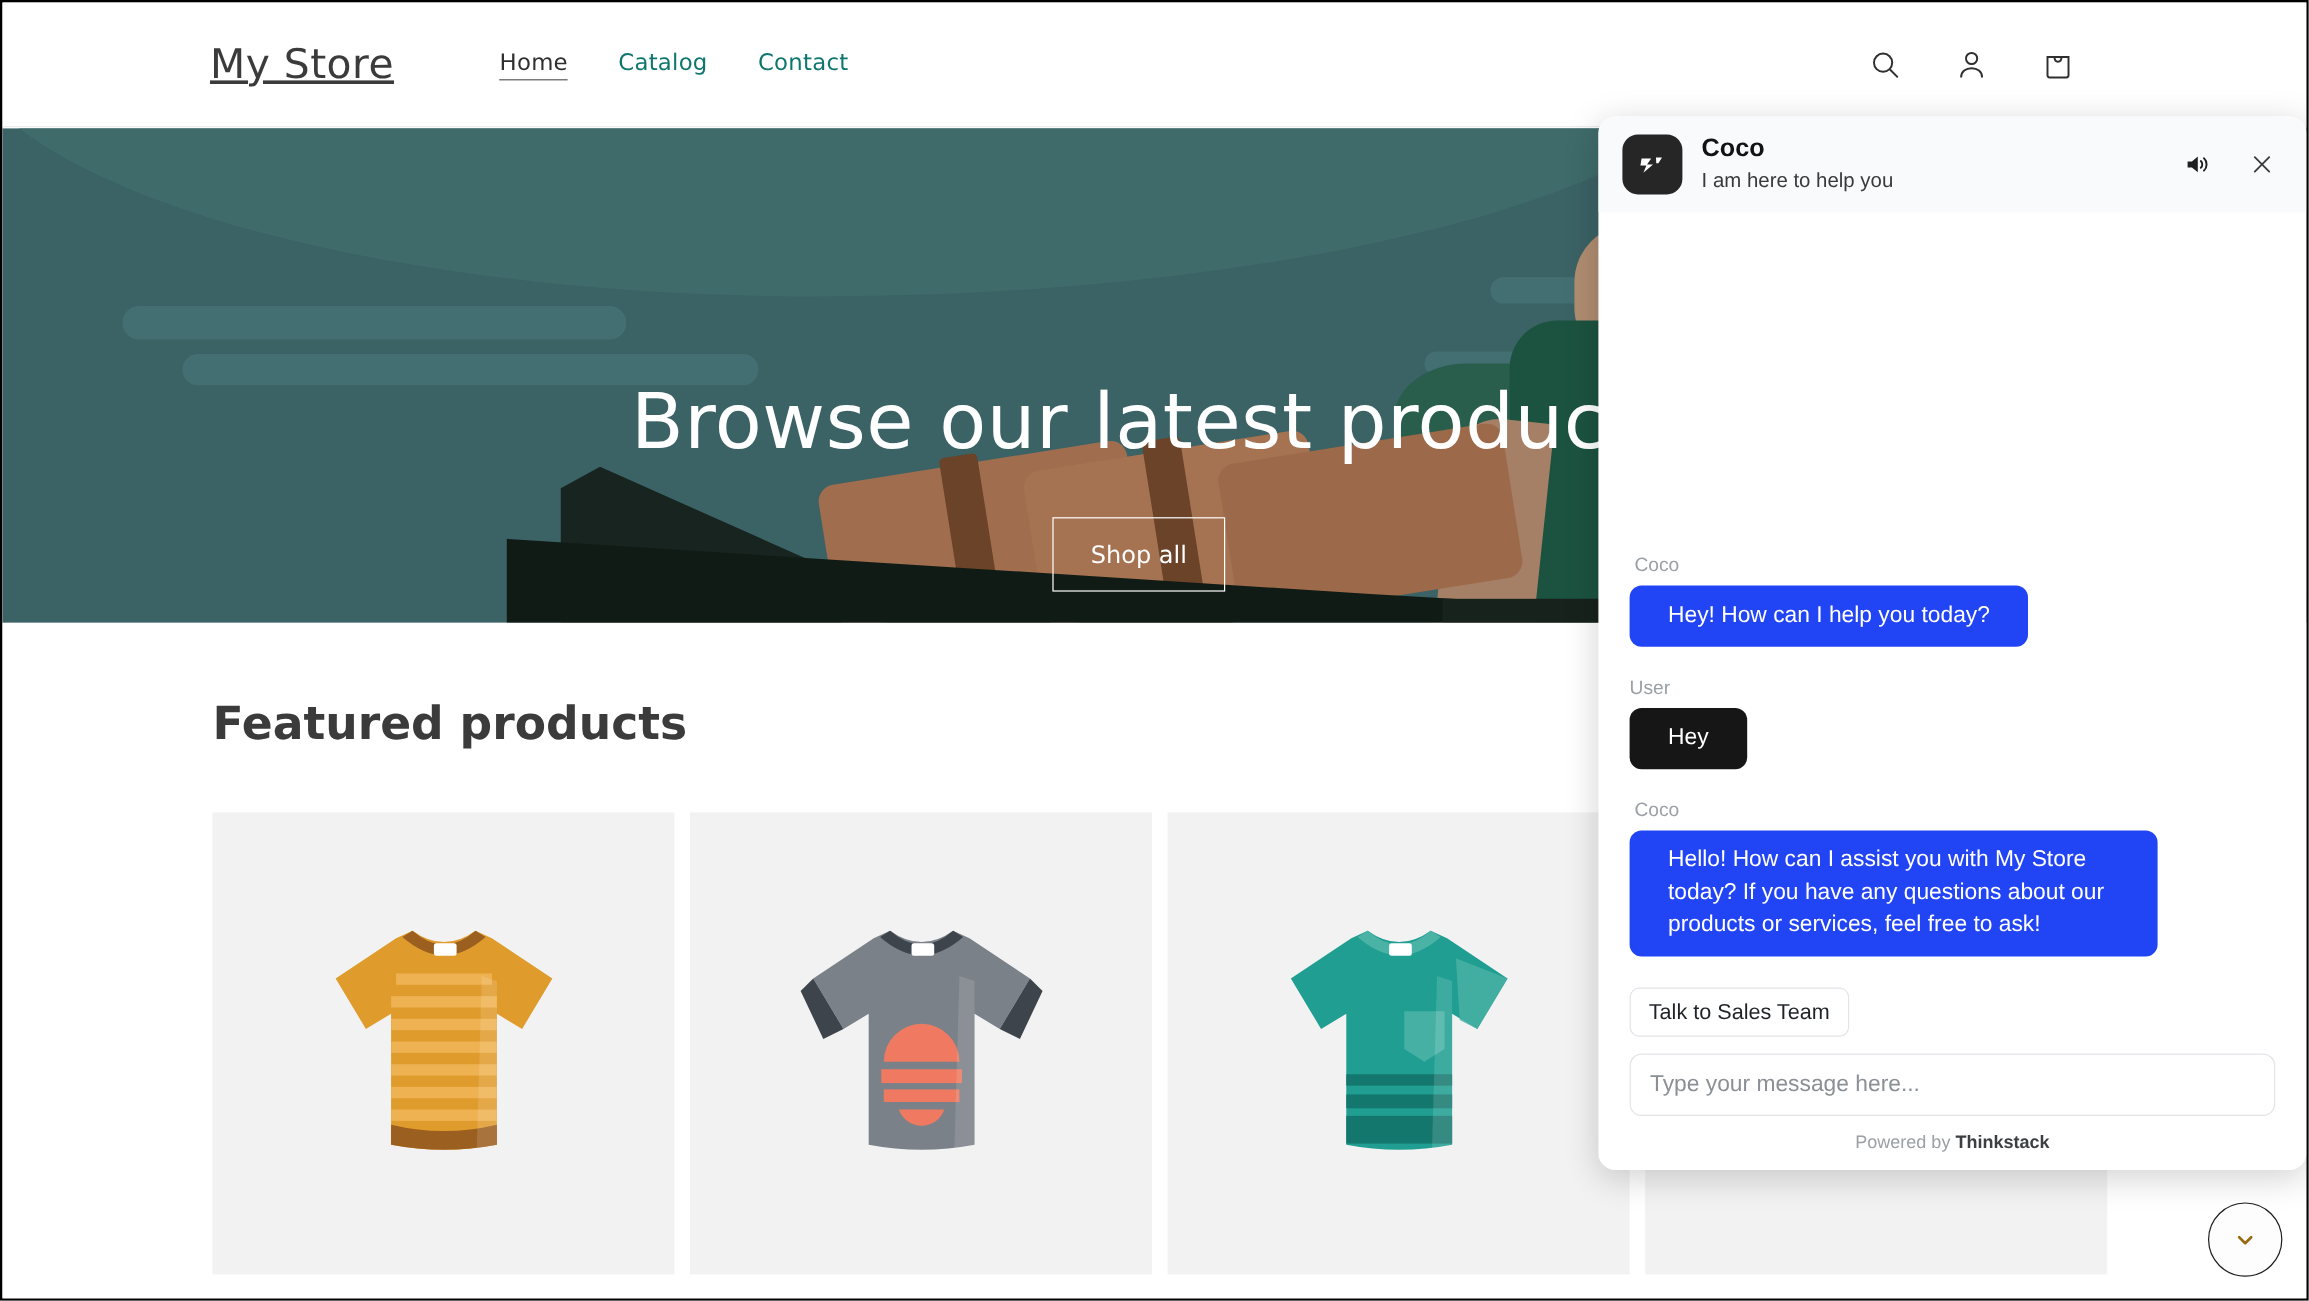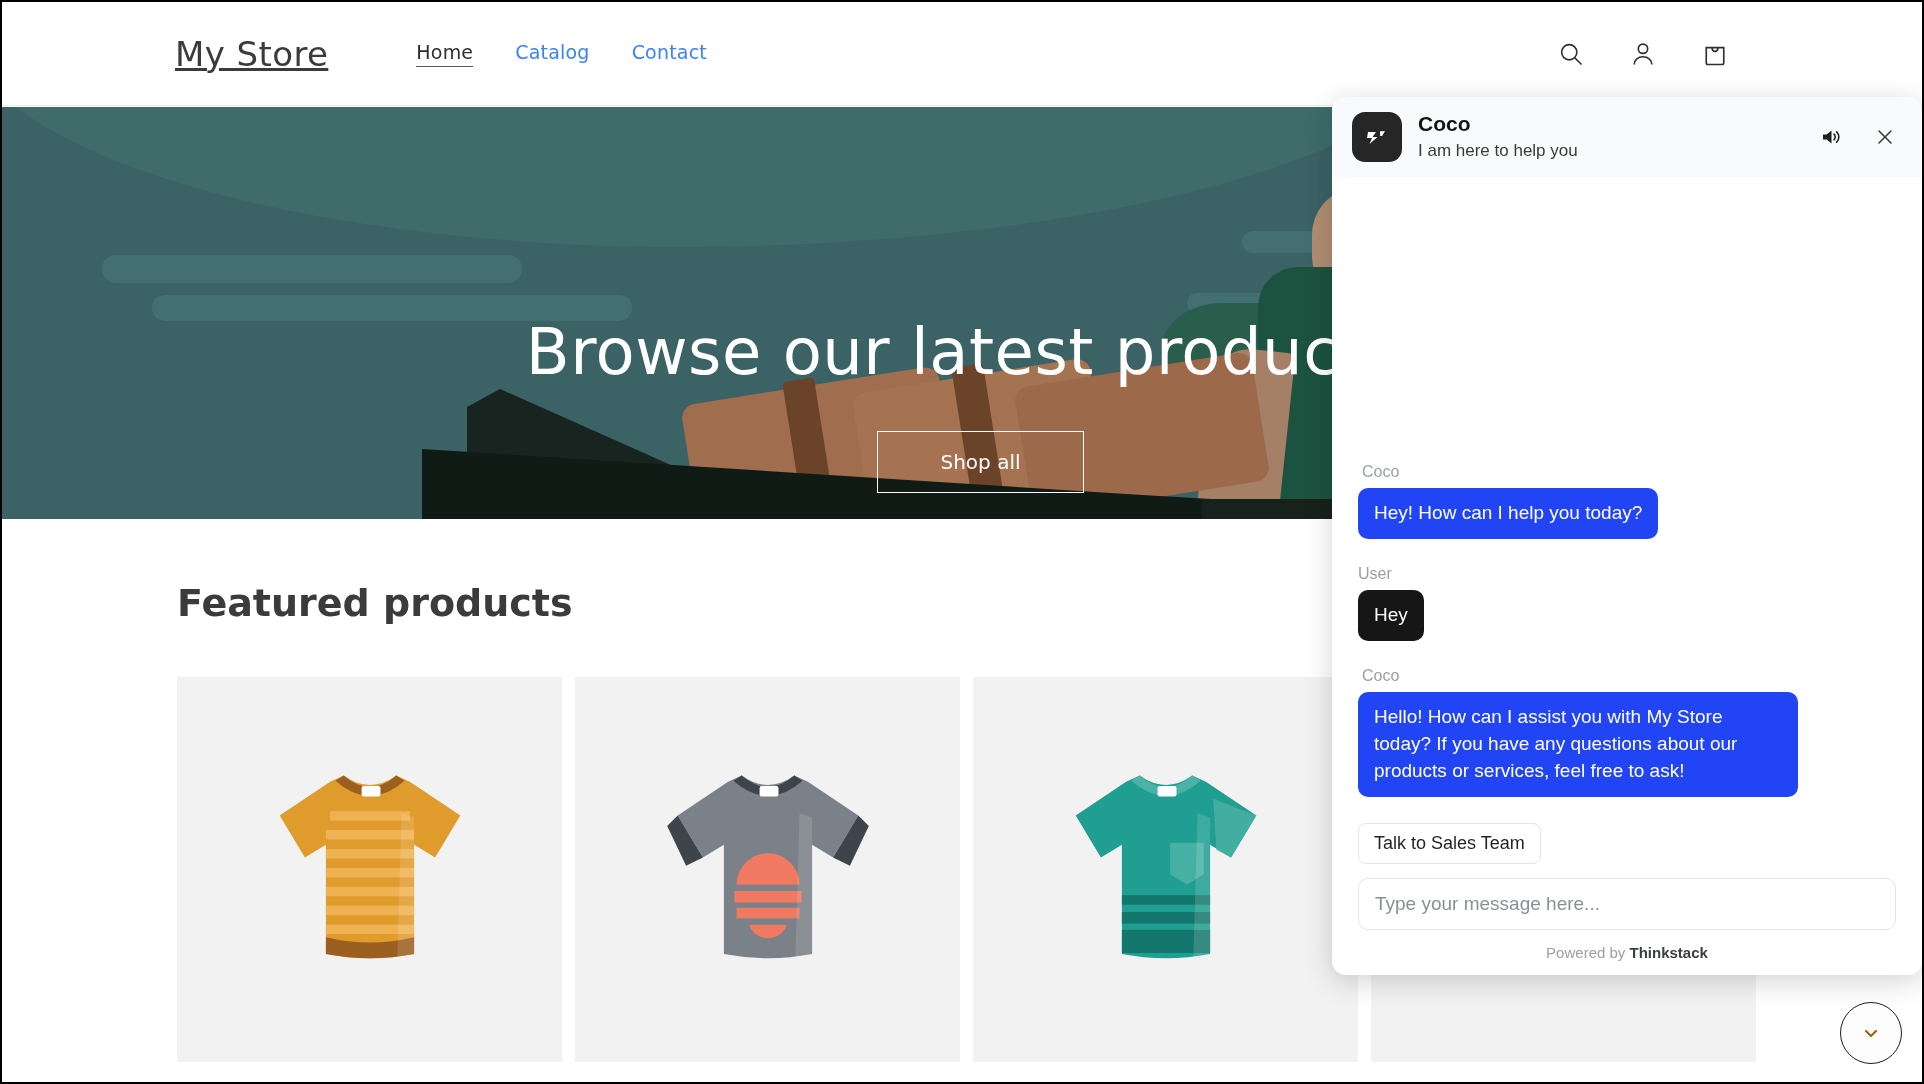--- a/index.html
+++ b/index.html
@@ -28,21 +28,21 @@
   }
   .brand {
     margin-left: 173px;
     font-family: "DejaVu Sans", sans-serif;
     font-size: 34px; font-weight: 400;
     color: #3b3b3b; letter-spacing: .4px;
   }
   .main-nav { display: flex; align-items: center; gap: 42px; margin-left: 88px; justify-content: flex-end; }
   .nav-link {
     font-family: "DejaVu Sans", sans-serif;
-    font-size: 19px; color: #3b82f6;
+    font-size: 19px; color: #0f766e;
     text-decoration: none; letter-spacing: .2px;
     padding-bottom: 3px;
   }
   .nav-link.active { color: #2f2f2f; border-bottom: 1.5px solid #5a5a5a; }
   .header-actions {
     margin-left: auto; margin-right: 190px;
     display: flex; align-items: center; gap: 38px;
   }
   .icon-btn {
     width: 34px; height: 34px;
@@ -106,21 +106,21 @@
   .hero-title {
     position: absolute; left: 0; top: 208px;
     width: 1920px; text-align: center;
     font-family: "DejaVu Sans", sans-serif;
     font-size: 64px; font-weight: 400; color: #ffffff;
     letter-spacing: .5px;
     white-space: nowrap;
   }
   .shop-all-btn {
     position: absolute; left: 875px; top: 324px;
-    width: 207px; height: 62px;
+    width: 144px; height: 62px;
     background: transparent; border: 1px solid #ffffff;
     color: #ffffff; font-family: "DejaVu Sans", sans-serif;
     font-size: 20px; cursor: pointer;
     display: flex; align-items: center; justify-content: center;
   }
 
   
   .featured {
     position: absolute; left: 0; top: 517px;
     width: 1920px; height: 563px; background: #ffffff;
@@ -175,21 +175,21 @@
   }
   .msg-spacer { flex: 1 1 auto; min-height: 150px; }
   .msg-group { margin-bottom: 26px; display: flex; flex-direction: column; }
   .msg-group.bot { align-items: flex-start; }
   .msg-group.user { align-items: flex-start; }
   .msg-label { font-size: 16px; color: #9aa0a6; margin-bottom: 7px; }
   .msg-group.bot .msg-label { margin-left: 4px; }
   .msg-group.user .msg-label { margin-right: 4px; }
   .bubble {
     font-size: 19px; line-height: 1.42; border-radius: 10px;
-    padding: 12px 16px; max-width: 440px;
+    padding: 12px 32px; max-width: 440px;
   }
   .bubble.bot { background: #2144f5; color: #ffffff; }
   .bubble.user { background: #161616; color: #ffffff; border-radius: 10px; }
 
   .chat-footer { flex: 0 0 auto; padding: 0 26px 14px 26px; }
   .quick-replies { display: flex; gap: 10px; margin-bottom: 14px; }
   .quick-reply {
     background: #ffffff; border: 1px solid #e2e4e8; border-radius: 8px;
     padding: 9px 15px; font-size: 18px; color: #1f2328; cursor: pointer;
   }

